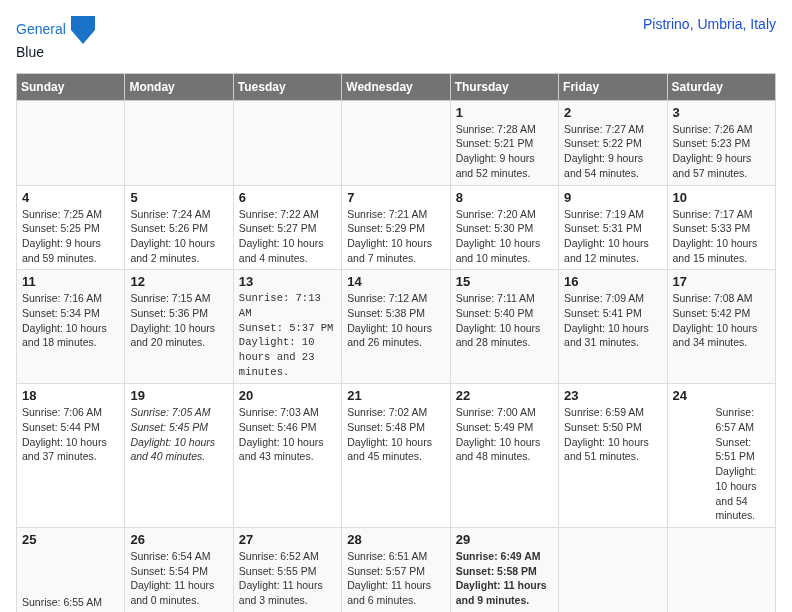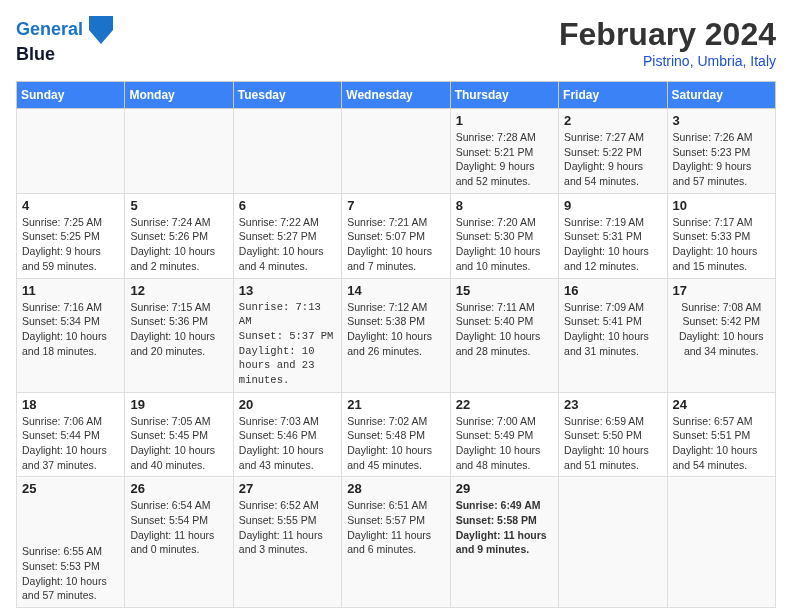--- a/index.html
+++ b/index.html
@@ -15,22 +15,22 @@
       justify-content: space-between;
       align-items: flex-start;
       margin-bottom: 12px;
     }
     .logo {
       display: flex;
       align-items: center;
       gap: 0;
     }
     .logo-text {
-      font-size: 18px;
-      font-weight: bold;
+      font-size: 14px;
+      font-weight: normal;
       color: #333;
       line-height: 1.2;
     }
     .logo-text span {
       color: #1a73c8;
     }
     .logo-icon {
       width: 24px;
       height: 28px;
       margin-left: 2px;
@@ -46,21 +46,21 @@
     .location {
       font-size: 14px;
       color: #1d4ed8;
     }
     table {
       width: 100%;
       border-collapse: collapse;
       font-size: 11px;
     }
     thead tr {
-      background-color: #3b82f6;
+      background-color: #737373;
       color: #fff;
     }
     thead th {
       padding: 6px 4px;
       text-align: left;
       font-size: 12px;
       font-weight: 600;
       border: 1px solid #ccc;
     }
     tbody td {
@@ -100,21 +100,20 @@
       <div class="logo-text">
         <span>General</span>
         <svg class="logo-icon" viewBox="0 0 24 28" xmlns="http://www.w3.org/2000/svg" style="display:inline-block; vertical-align:middle; margin-left:1px;">
           <polygon points="0,0 24,0 24,14 12,28 0,14" fill="#1a73c8"></polygon>
         </svg>
         <br><span style="color:#0f172a;">Blue</span>
       </div>
     </div>
   </div>
   <div class="title-block">
-    <div class="month-title">February 2024</div>
     <div class="location">Pistrino, Umbria, Italy</div>
   </div>
 </div>
 
 <table>
   <thead>
     <tr>
     <th>Sunday</th>
         <th>Monday</th>
         <th>Tuesday</th>
@@ -164,21 +163,21 @@
         </td>
         <td>
           <div class="day-number">6</div>
           <div class="day-info" style="white-space: pre-line;">Sunrise: 7:22 AM
 Sunset: 5:27 PM
 Daylight: 10 hours and 4 minutes.</div>
         </td>
         <td>
           <div class="day-number">7</div>
           <div class="day-info" style="white-space: pre-line;">Sunrise: 7:21 AM
-Sunset: 5:07 PM
+Sunset: 5:29 PM
 Daylight: 10 hours and 7 minutes.</div>
         </td>
         <td>
           <div class="day-number">8</div>
           <div class="day-info" style="white-space: pre-line;">Sunrise: 7:20 AM
 Sunset: 5:30 PM
 Daylight: 10 hours and 10 minutes.</div>
         </td>
         <td>
           <div class="day-number">9</div>
@@ -225,35 +224,35 @@
 Daylight: 10 hours and 28 minutes.</div>
         </td>
         <td>
           <div class="day-number">16</div>
           <div class="day-info" style="white-space: pre-line;">Sunrise: 7:09 AM
 Sunset: 5:41 PM
 Daylight: 10 hours and 31 minutes.</div>
         </td>
         <td>
           <div class="day-number">17</div>
-          <div class="day-info" style="white-space: pre-line; text-align: center;">Sunrise: 7:08 AM
+          <div class="day-info" style="white-space: pre-line;">Sunrise: 7:08 AM
 Sunset: 5:42 PM
 Daylight: 10 hours and 34 minutes.</div>
         </td>
       </tr>
       <tr>
         <td>
           <div class="day-number">18</div>
           <div class="day-info" style="white-space: pre-line;">Sunrise: 7:06 AM
 Sunset: 5:44 PM
 Daylight: 10 hours and 37 minutes.</div>
         </td>
         <td>
           <div class="day-number">19</div>
-          <div class="day-info" style="white-space: pre-line;">Sunrise: 7:05 AM
+          <div class="day-info" style="white-space: pre-line; font-style: italic;">Sunrise: 7:05 AM
 Sunset: 5:45 PM
 Daylight: 10 hours and 40 minutes.</div>
         </td>
         <td>
           <div class="day-number">20</div>
           <div class="day-info" style="white-space: pre-line;">Sunrise: 7:03 AM
 Sunset: 5:46 PM
 Daylight: 10 hours and 43 minutes.</div>
         </td>
         <td>
@@ -269,21 +268,21 @@
 Daylight: 10 hours and 48 minutes.</div>
         </td>
         <td>
           <div class="day-number">23</div>
           <div class="day-info" style="white-space: pre-line;">Sunrise: 6:59 AM
 Sunset: 5:50 PM
 Daylight: 10 hours and 51 minutes.</div>
         </td>
         <td>
           <div class="day-number">24</div>
-          <div class="day-info" style="white-space: pre-line;">Sunrise: 6:57 AM
+          <div class="day-info" style="white-space: pre-line; margin-left: 43px;">Sunrise: 6:57 AM
 Sunset: 5:51 PM
 Daylight: 10 hours and 54 minutes.</div>
         </td>
       </tr>
       <tr>
         <td>
           <div class="day-number">25</div>
           <div class="day-info" style="white-space: pre-line; margin-top: 48px;">Sunrise: 6:55 AM
 Sunset: 5:53 PM
 Daylight: 10 hours and 57 minutes.</div>

